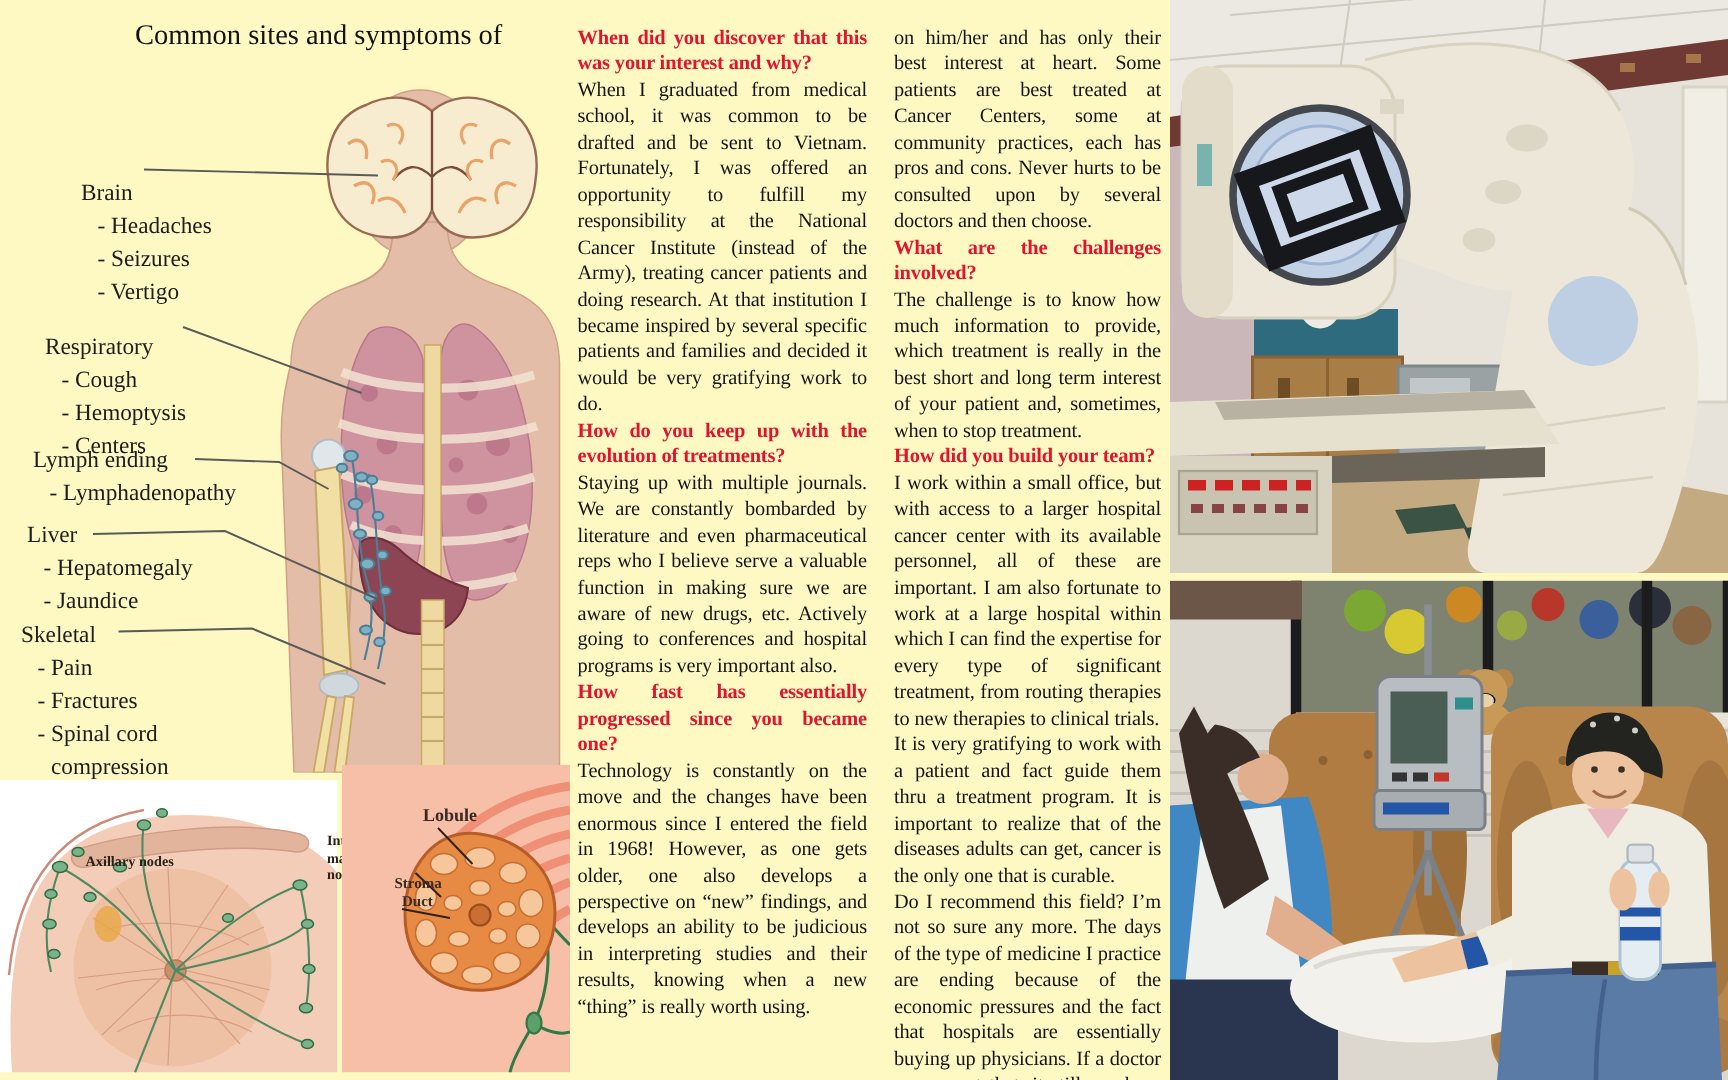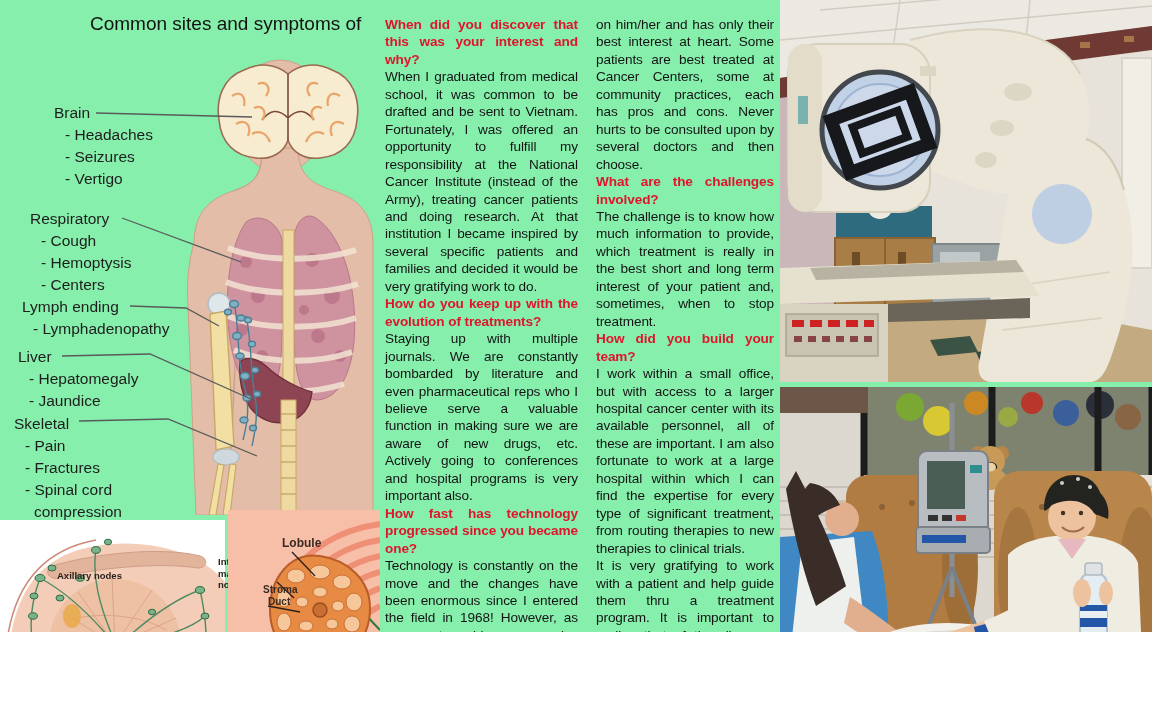--- a/index.html
+++ b/index.html
@@ -1,19 +1,19 @@
 <!DOCTYPE html>
 <html><head>
 <meta charset="utf-8">
 <style>
   * { margin:0; padding:0; box-sizing:border-box; }
   html,body { background:#fff; }
   .page {
-    position:relative; width:1152px; height:632px; overflow:hidden;
-    background:#86efac; font-family:Liberation Sans, sans-serif;
+    position:relative; width:1152px; height:720px; overflow:hidden;
+    background:#fef9c3; font-family:Liberation Serif, serif;
   }
   
   .title1 { position:absolute; left:90px; top:13px; font-size:19px; color:#121212; }
   .title2 { position:absolute; left:86px; top:33px; font-size:31px; color:#121212; }
   .site { position:absolute; color:#1d1d1d; font-size:15.5px; line-height:22px; }
   .site-title { white-space:nowrap; }
   .site-item { padding-left:20px; text-indent:-9px; width:130px; }
   .overlay-label { position:absolute; font-weight:bold; color:#2a211c;margin-left:30px; }
   svg { display:block; }
   
@@ -126,27 +126,27 @@
       <polyline points="96,113 252,117"></polyline>
       <polyline points="122,218 241,262"></polyline>
       <polyline points="130,306 186,308 219,326"></polyline>
       <polyline points="62,356 150,354 253,400"></polyline>
       <polyline points="79,421 168,419 257,456"></polyline>
     </g>
   </svg>
 
   <div class="title1">Common sites and symptoms of</div>
 
-  <div class="site" style="left:54px;top:102px">
+  <div class="site" style="left:54px;top:118px">
     <div class="site-title">Brain</div>
     <div class="site-item">- Headaches</div>
     <div class="site-item">- Seizures</div>
     <div class="site-item">- Vertigo</div>
   </div>
-  <div class="site" style="left:30px;top:208px">
+  <div class="site" style="left:30px;top:221px">
     <div class="site-title">Respiratory</div>
     <div class="site-item">- Cough</div>
     <div class="site-item">- Hemoptysis</div>
     <div class="site-item">- Centers</div>
   </div>
   <div class="site" style="left:22px;top:296px">
     <div class="site-title">Lymph ending</div>
     <div class="site-item" style="width:160px">- Lymphadenopathy</div>
   </div>
   <div class="site" style="left:14px;top:413px">
@@ -260,31 +260,31 @@
   </svg>
   <div class="overlay-label" style="left:252px;top:536px;font-size:12px;color:#3a2a22">Lobule</div>
   <div class="overlay-label" style="left:233px;top:584px;font-size:10px;color:#3a2a22">Stroma</div>
   <div class="overlay-label" style="left:238px;top:596px;font-size:10px;color:#3a2a22">Duct</div>
 
   <div class="col col-1">
     <div class="q">When did you discover that this was your interest and why?</div>
     <div class="a">When I graduated from medical school, it was common to be drafted and be sent to Vietnam. Fortunately, I was offered an opportunity to fulfill my responsibility at the National Cancer Institute (instead of the Army), treating cancer patients and doing research. At that institution I became inspired by several specific patients and families and decided it would be very gratifying work to do.</div>
     <div class="q">How do you keep up with the evolution of treatments?</div>
     <div class="a">Staying up with multiple journals. We are constantly bombarded by literature and even pharmaceutical reps who I believe serve a valuable function in making sure we are aware of new drugs, etc. Actively going to conferences and hospital programs is very important also.</div>
-    <div class="q">How fast has technology progressed since you became one?</div>
+    <div class="q">How fast has essentially progressed since you became one?</div>
     <div class="a">Technology is constantly on the move and the changes have been enormous since I entered the field in 1968! However, as one gets older, one also develops a perspective on “new” findings, and develops an ability to be judicious in interpreting studies and their results, knowing when a new “thing” is really worth using.</div>
 
   </div>
   <div class="col col-2">
     <div class="a">on him/her and has only their best interest at heart. Some patients are best treated at Cancer Centers, some at community practices, each has pros and cons. Never hurts to be consulted upon by several doctors and then choose.</div>
     <div class="q">What are the challenges involved?</div>
     <div class="a">The challenge is to know how much information to provide, which treatment is really in the best short and long term interest of your patient and, sometimes, when to stop treatment.</div>
     <div class="q">How did you build your team?</div>
     <div class="a">I work within a small office, but with access to a larger hospital cancer center with its available personnel, all of these are important. I am also fortunate to work at a large hospital within which I can find the expertise for every type of significant treatment, from routing therapies to new therapies to clinical trials.</div>
-    <div class="a">It is very gratifying to work with a patient and help guide them thru a treatment program. It is important to realize that of the diseases adults can get, cancer is the only one that is curable.</div>
+    <div class="a">It is very gratifying to work with a patient and fact guide them thru a treatment program. It is important to realize that of the diseases adults can get, cancer is the only one that is curable.</div>
     <div class="a">Do I recommend this field? I’m not so sure any more. The days of the type of medicine I practice are ending because of the economic pressures and the fact that hospitals are essentially buying up physicians. If a doctor can accept that, it still can be a very gratifying job.</div>
 
   </div>
 
   <div class="photo photo-top">
     <svg width="372" height="382" viewBox="0 0 372 382">
       <rect width="372" height="382" fill="#c9b7b9"></rect>
       <polygon points="110,80 372,48 372,382 110,382" fill="#e7e3da"></polygon>
       <polygon points="0,0 372,0 372,26 100,62 0,78" fill="#ece9e2"></polygon>
       <g stroke="#cfccc1" stroke-width="1.4">

